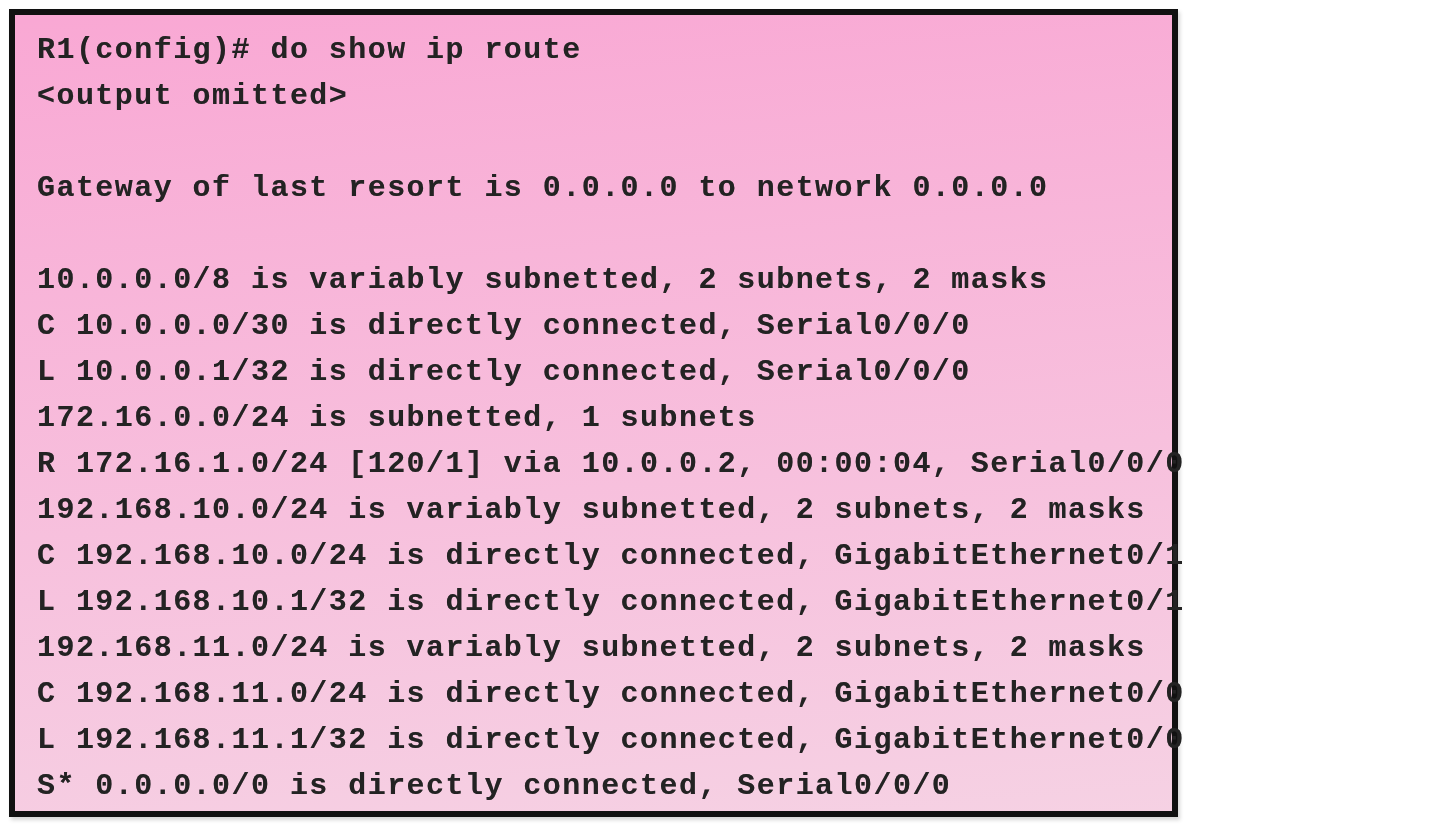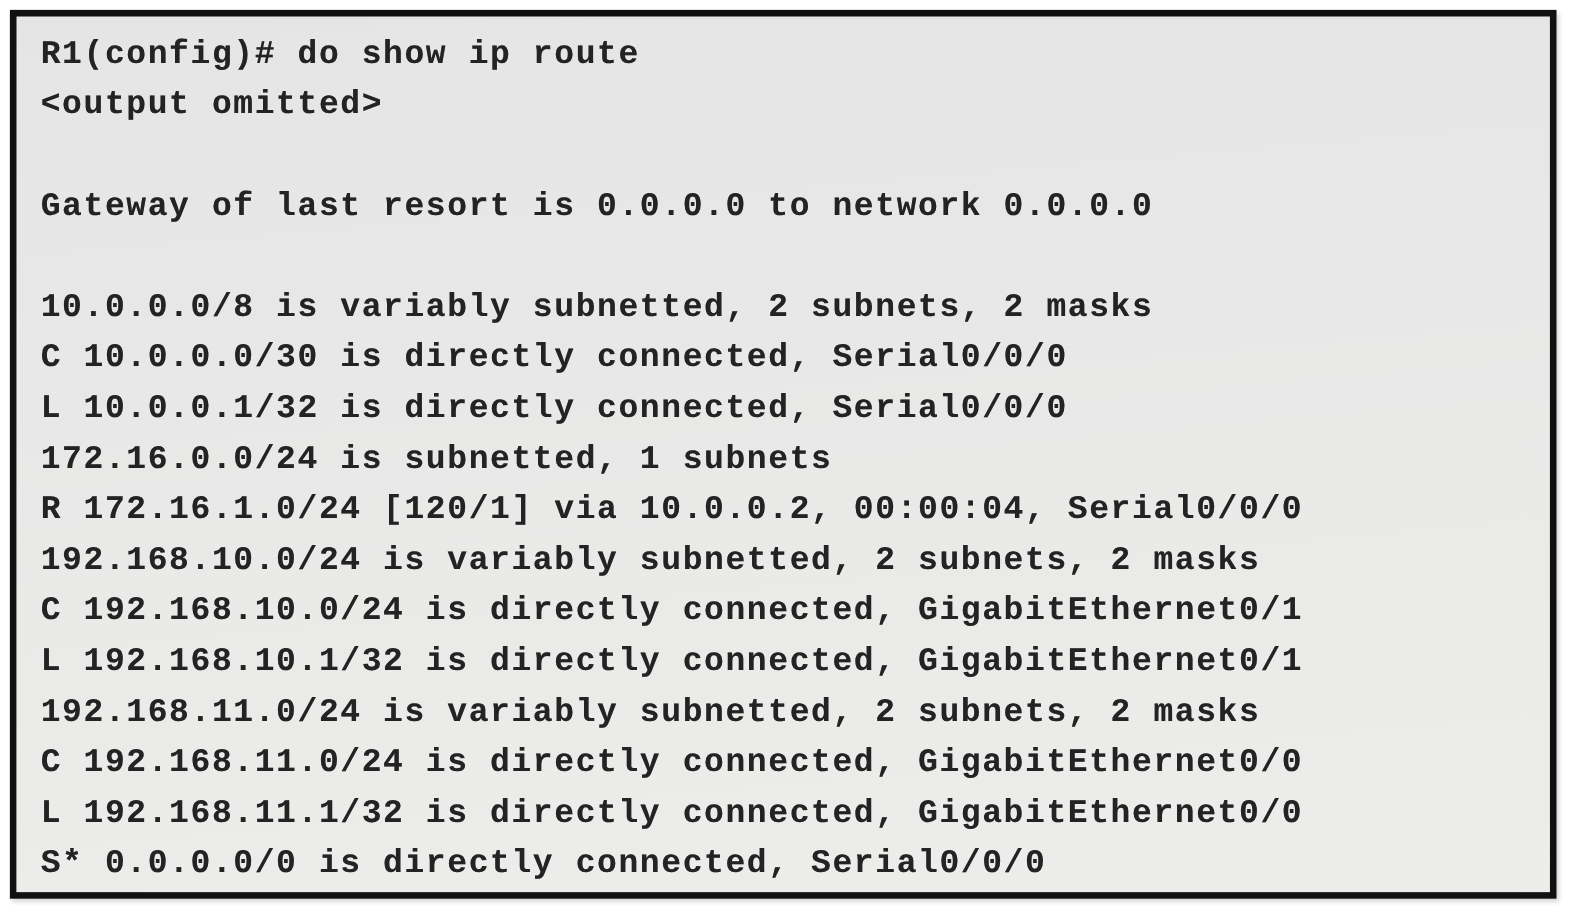--- a/index.html
+++ b/index.html
@@ -16,25 +16,25 @@
     background: #ffffff;
     overflow: hidden;
     font-family: "Liberation Mono", "DejaVu Sans Mono", monospace;
   }
 
   
   .terminal-frame {
     position: absolute;
     left: 9px;
     top: 9px;
-    width: 1406px;
+    width: 1169px;
     height: 808px;
     box-sizing: border-box;
     border: 6px solid #111111;
-    background: #e5e5e5;
+    background: #f9a8d4;
     box-shadow: 2px 3px 4px rgba(0,0,0,0.16);
   }
 
   
   .scan-tint {
     position: absolute;
     inset: 0;
     background:
       linear-gradient(175deg, rgba(250,250,250,0) 0%, rgba(243,243,240,0.55) 100%);
     pointer-events: none;

